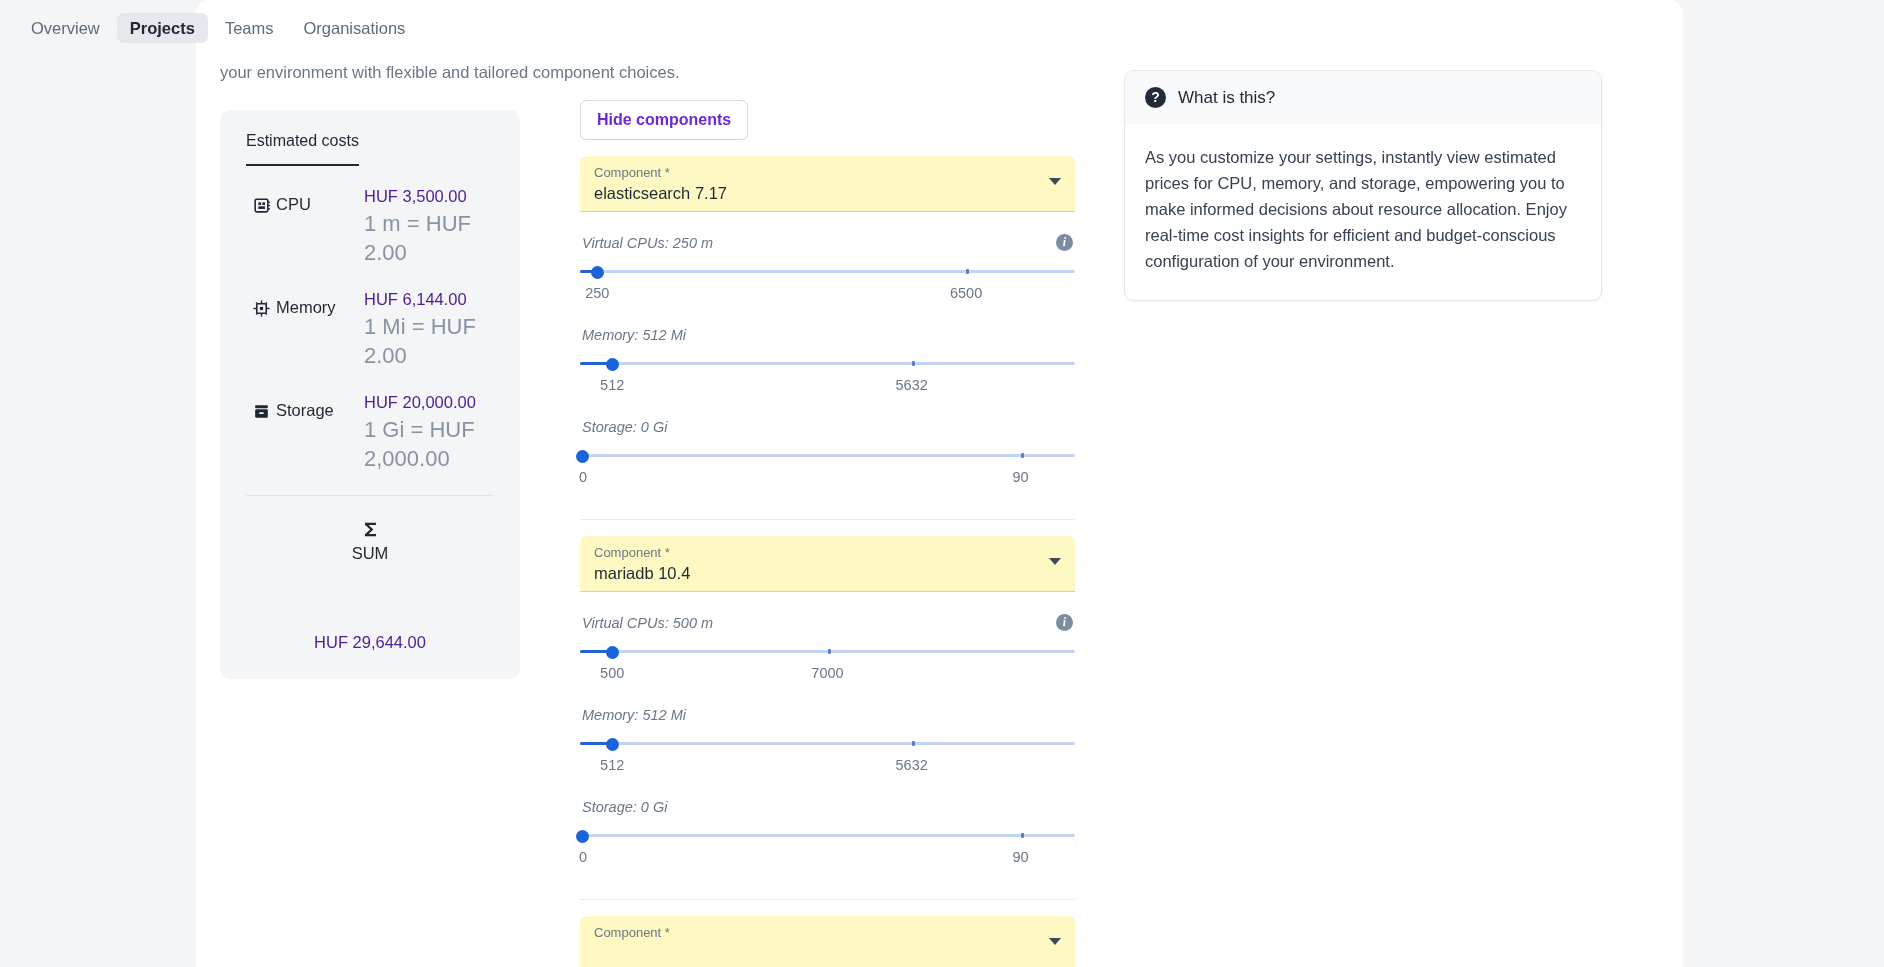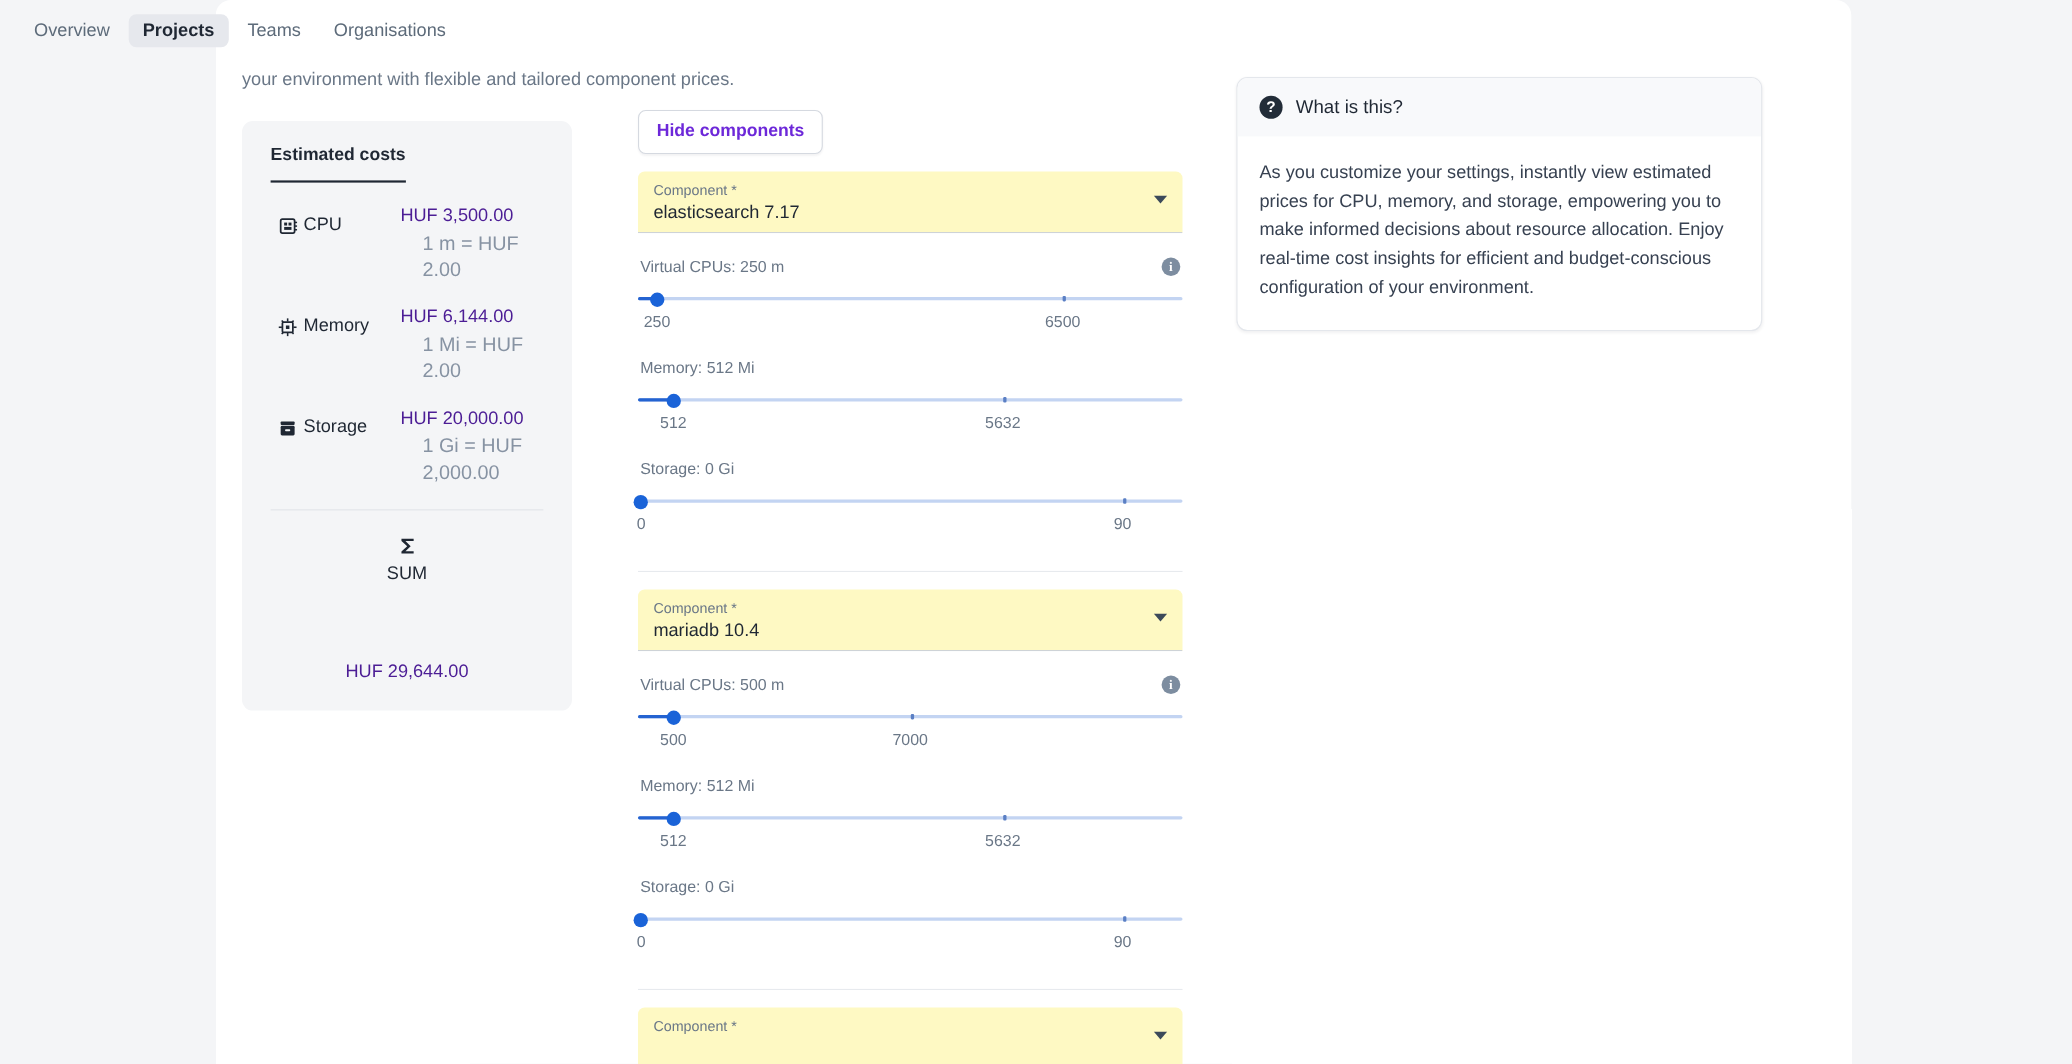--- a/index.html
+++ b/index.html
@@ -46,38 +46,38 @@
     font-size: 16.5px; color: #6a7787; line-height: 1.5;
   }
 
   
   .cost-card {
     position: absolute; left: 220px; top: 110px; width: 300px;
     background: #f4f5f7; border-radius: 10px; padding: 22px 0 26px 0;
   }
   .cost-tab {
     margin: 0 26px 0 26px; padding-bottom: 14px; display: inline-block;
-    font-size: 16px; font-weight: 700; color: #1f2733;
+    font-size: 16px; font-weight: 400; color: #1f2733;
     border-bottom: 2.5px solid #1f2733;
   }
   .cost-tab-wrap { padding: 0 26px 0 0; }
   .cost-rows { margin-top: 20px; padding: 0 26px; }
   .cost-row {
     display: flex; align-items: flex-start; gap: 0; margin-bottom: 21px;
   }
   .cost-ico {
     width: 30px; flex: 0 0 30px; display: flex; align-items: center;
     justify-content: center; color: #1f2733; padding-top: 10px;
   }
   .cost-name {
     flex: 0 0 88px; font-size: 16.5px; color: #1f2733; padding-top: 9px;
   }
   .cost-vals { flex: 1 1 auto; }
   .cost-primary { font-size: 16.5px; color: #4c1d95; line-height: 1.25; }
-  .cost-sub { font-size: 18px; color: #8793a3; line-height: 1.35; margin-top: 2px; margin-left: 20px; }
+  .cost-sub { font-size: 22px; color: #8793a3; line-height: 1.35; margin-top: 2px; }
   .cost-sep {
     height: 1px; background: #e1e4e9; margin: 4px 26px 18px 26px;
   }
   .cost-sum { display: flex; align-items: center; padding: 0 26px; flex-direction: column; }
   .cost-sum .cost-ico { padding-top: 0; }
   .cost-sum .cost-name { padding-top: 0; }
 
   
   .components {
     position: absolute; left: 580px; top: 100px; width: 495px;
@@ -100,20 +100,21 @@
   .caret {
     position: absolute; right: 14px; top: 22px;
     width: 0; height: 0; border-left: 6px solid transparent;
     border-right: 6px solid transparent; border-top: 7px solid #3c4a5a;
   }
 
   .slider-group { margin-top: 22px; position: relative; }
   .slider-head {
     display: flex; align-items: center; justify-content: space-between;
     padding: 0 2px 0 2px;
+    font-style: italic;
   }
   .slider-title { font-size: 14.5px; color: #6a7787; }
   .info-icon {
     width: 17px; height: 17px; border-radius: 50%; background: #7d8da0;
     color: #ffffff; font-size: 12px; font-weight: 700; line-height: 17px;
     text-align: center; font-family: "Liberation Serif", serif; cursor: pointer;
   }
   .track-wrap {
     position: relative; height: 22px; margin-top: 9px;
   }
@@ -178,21 +179,21 @@
 
   <div class="sheet"></div>
 
   <div class="topnav">
     <div class="navtab">Overview</div>
     <div class="navtab active">Projects</div>
     <div class="navtab">Teams</div>
     <div class="navtab">Organisations</div>
   </div>
 
-  <div class="intro-text">your environment with flexible and tailored component prices.</div>
+  <div class="intro-text">your environment with flexible and tailored component choices.</div>
 
   <div class="cost-card">
     <div class="cost-tab-wrap">
       <div class="cost-tab">Estimated costs</div>
     </div>
 
     <div class="cost-rows">
 
       <div class="cost-row">
         <div class="cost-ico">

